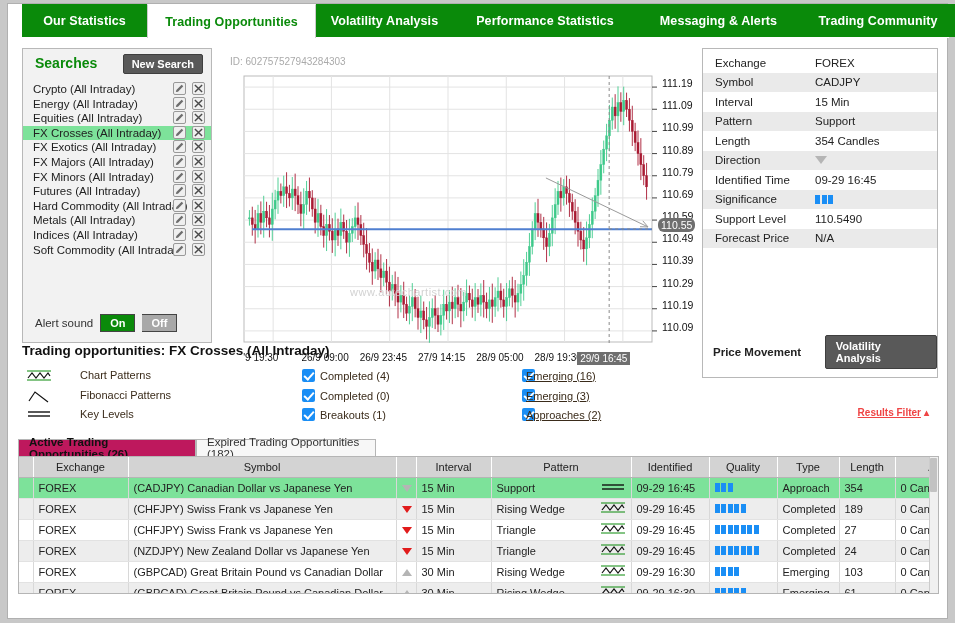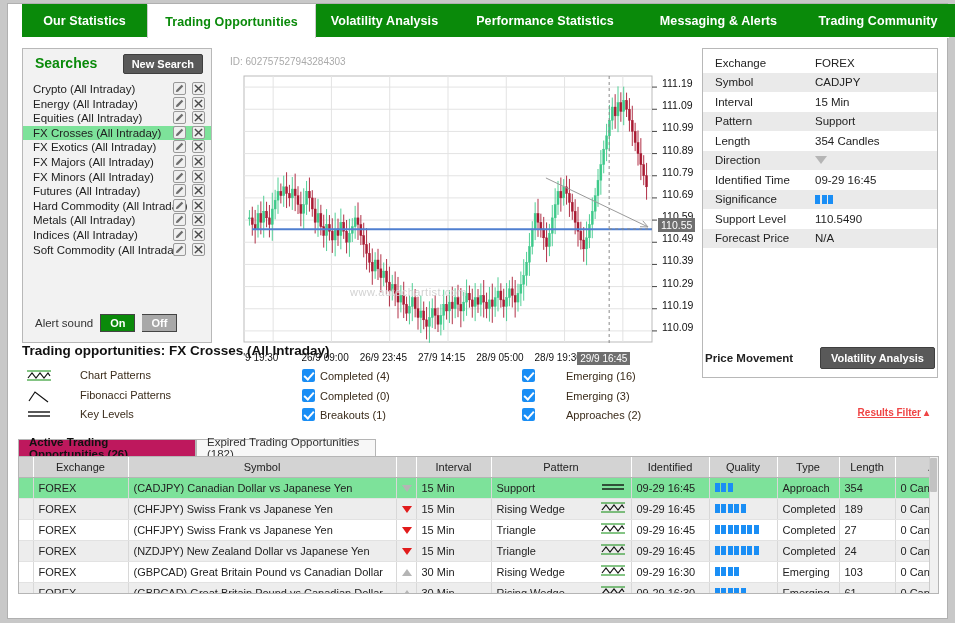--- a/index.html
+++ b/index.html
@@ -85,21 +85,21 @@
   .sw.off { background:#a8a8a8; color:#fff; border-left:none; }
 
   
   .chartbox { position:absolute; left:212px; top:10px; width:470px; height:330px; }
   .chart-id { position:absolute; left:10px; top:8px; font-size:10px; color:#aaa; }
   .chart-canvas { position:absolute; left:0; top:22px; width:470px; height:290px; }
   .ylabels { position:absolute; left:434px; top:18px; width:60px; font-size:10.5px; color:#111; }
   .ylab { position:absolute; left:8px; white-space:nowrap; }
   .ylab-hl {
     position:absolute; left:4px; background:#6f6f6f; color:#fff;
-    padding:1px 3px; font-size:10.5px; white-space:nowrap; z-index:4;
+    padding:1px 3px; font-size:10.5px; white-space:nowrap; z-index:4;border-radius:6px;
   }
   .xlabels { position:absolute; left:0; top:304px; width:470px; height:16px; font-size:10px; color:#111; }
   .xlab { position:absolute; white-space:nowrap; }
   .xlab-hl { position:absolute; background:#6f6f6f; color:#fff; padding:1px 3px; white-space:nowrap; }
   .watermark {
     position:absolute; left:130px; top:238px; font-size:11px; color:#d2d2d2;
     letter-spacing:0.5px; z-index:3;
   }
 
   
@@ -112,21 +112,21 @@
   .info-row.alt { background:#eaeaea; }
   .info-row .k { width:112px; padding-left:12px; }
   .info-row .v { flex:1; }
   .tri-down {
     width:0;height:0;border-left:6px solid transparent;border-right:6px solid transparent;
     border-top:8px solid #b5b5b5; display:inline-block;
   }
   .sigbars { display:flex; gap:1.5px; }
   .sigbar { width:5px; height:9px; background:#1a8ef5; }
   .info-foot { position:absolute; left:0; bottom:8px; width:234px; display:flex; align-items:center; }
-  .pm-label { font-size:11.5px; font-weight:bold; color:#222; margin-left:2px; width:115px; }
+  .pm-label { font-size:11.5px; font-weight:bold; color:#222; margin-left:10px; width:115px; }
   .vol-btn {
     background:#595959; color:#fff; font-weight:bold; font-size:11px;
     padding:4px 10px; border:1px solid #3f3f3f; border-radius:2px; cursor:pointer;
   }
 
   
   .mid { position:relative; }
   .mid-title {
     position:absolute; left:14px; top:0px; font-size:13.5px; font-weight:bold; color:#111;
   }
@@ -136,21 +136,21 @@
   .legend-name { position:absolute; left:58px; top:2px; font-size:11px; color:#3a2b1a; }
   .cbx { position:absolute; width:13px; height:13px; background:#1a8ef5; border-radius:2px; top:2px; }
   .cbx:after {
     content:""; position:absolute; left:4px; top:1px; width:4px; height:8px;
     border:solid #fff; border-width:0 2px 2px 0; transform:rotate(42deg);
   }
   .cbx-lbl { position:absolute; top:3px; font-size:11px; color:#3a2b1a; white-space:nowrap; }
   .col2 { left:280px; }
   .col2-lbl { left:298px; }
   .col3 { left:500px; }
-  .col3-lbl { left:544px; }
+  .col3-lbl { left:504px;text-decoration:underline; }
   .results-filter {
     position:absolute; right:18px; top:64px;
     color:#ef4444; font-weight:bold; font-size:10px; text-decoration:underline;
     cursor:pointer;
   }
   .rf-chev { text-decoration:none; display:inline-block; margin-left:3px; }
 
   
   .tbl-tabs { position:absolute; left:10px; top:96px; width:921px; height:18px; }
   .tbl-tab {

